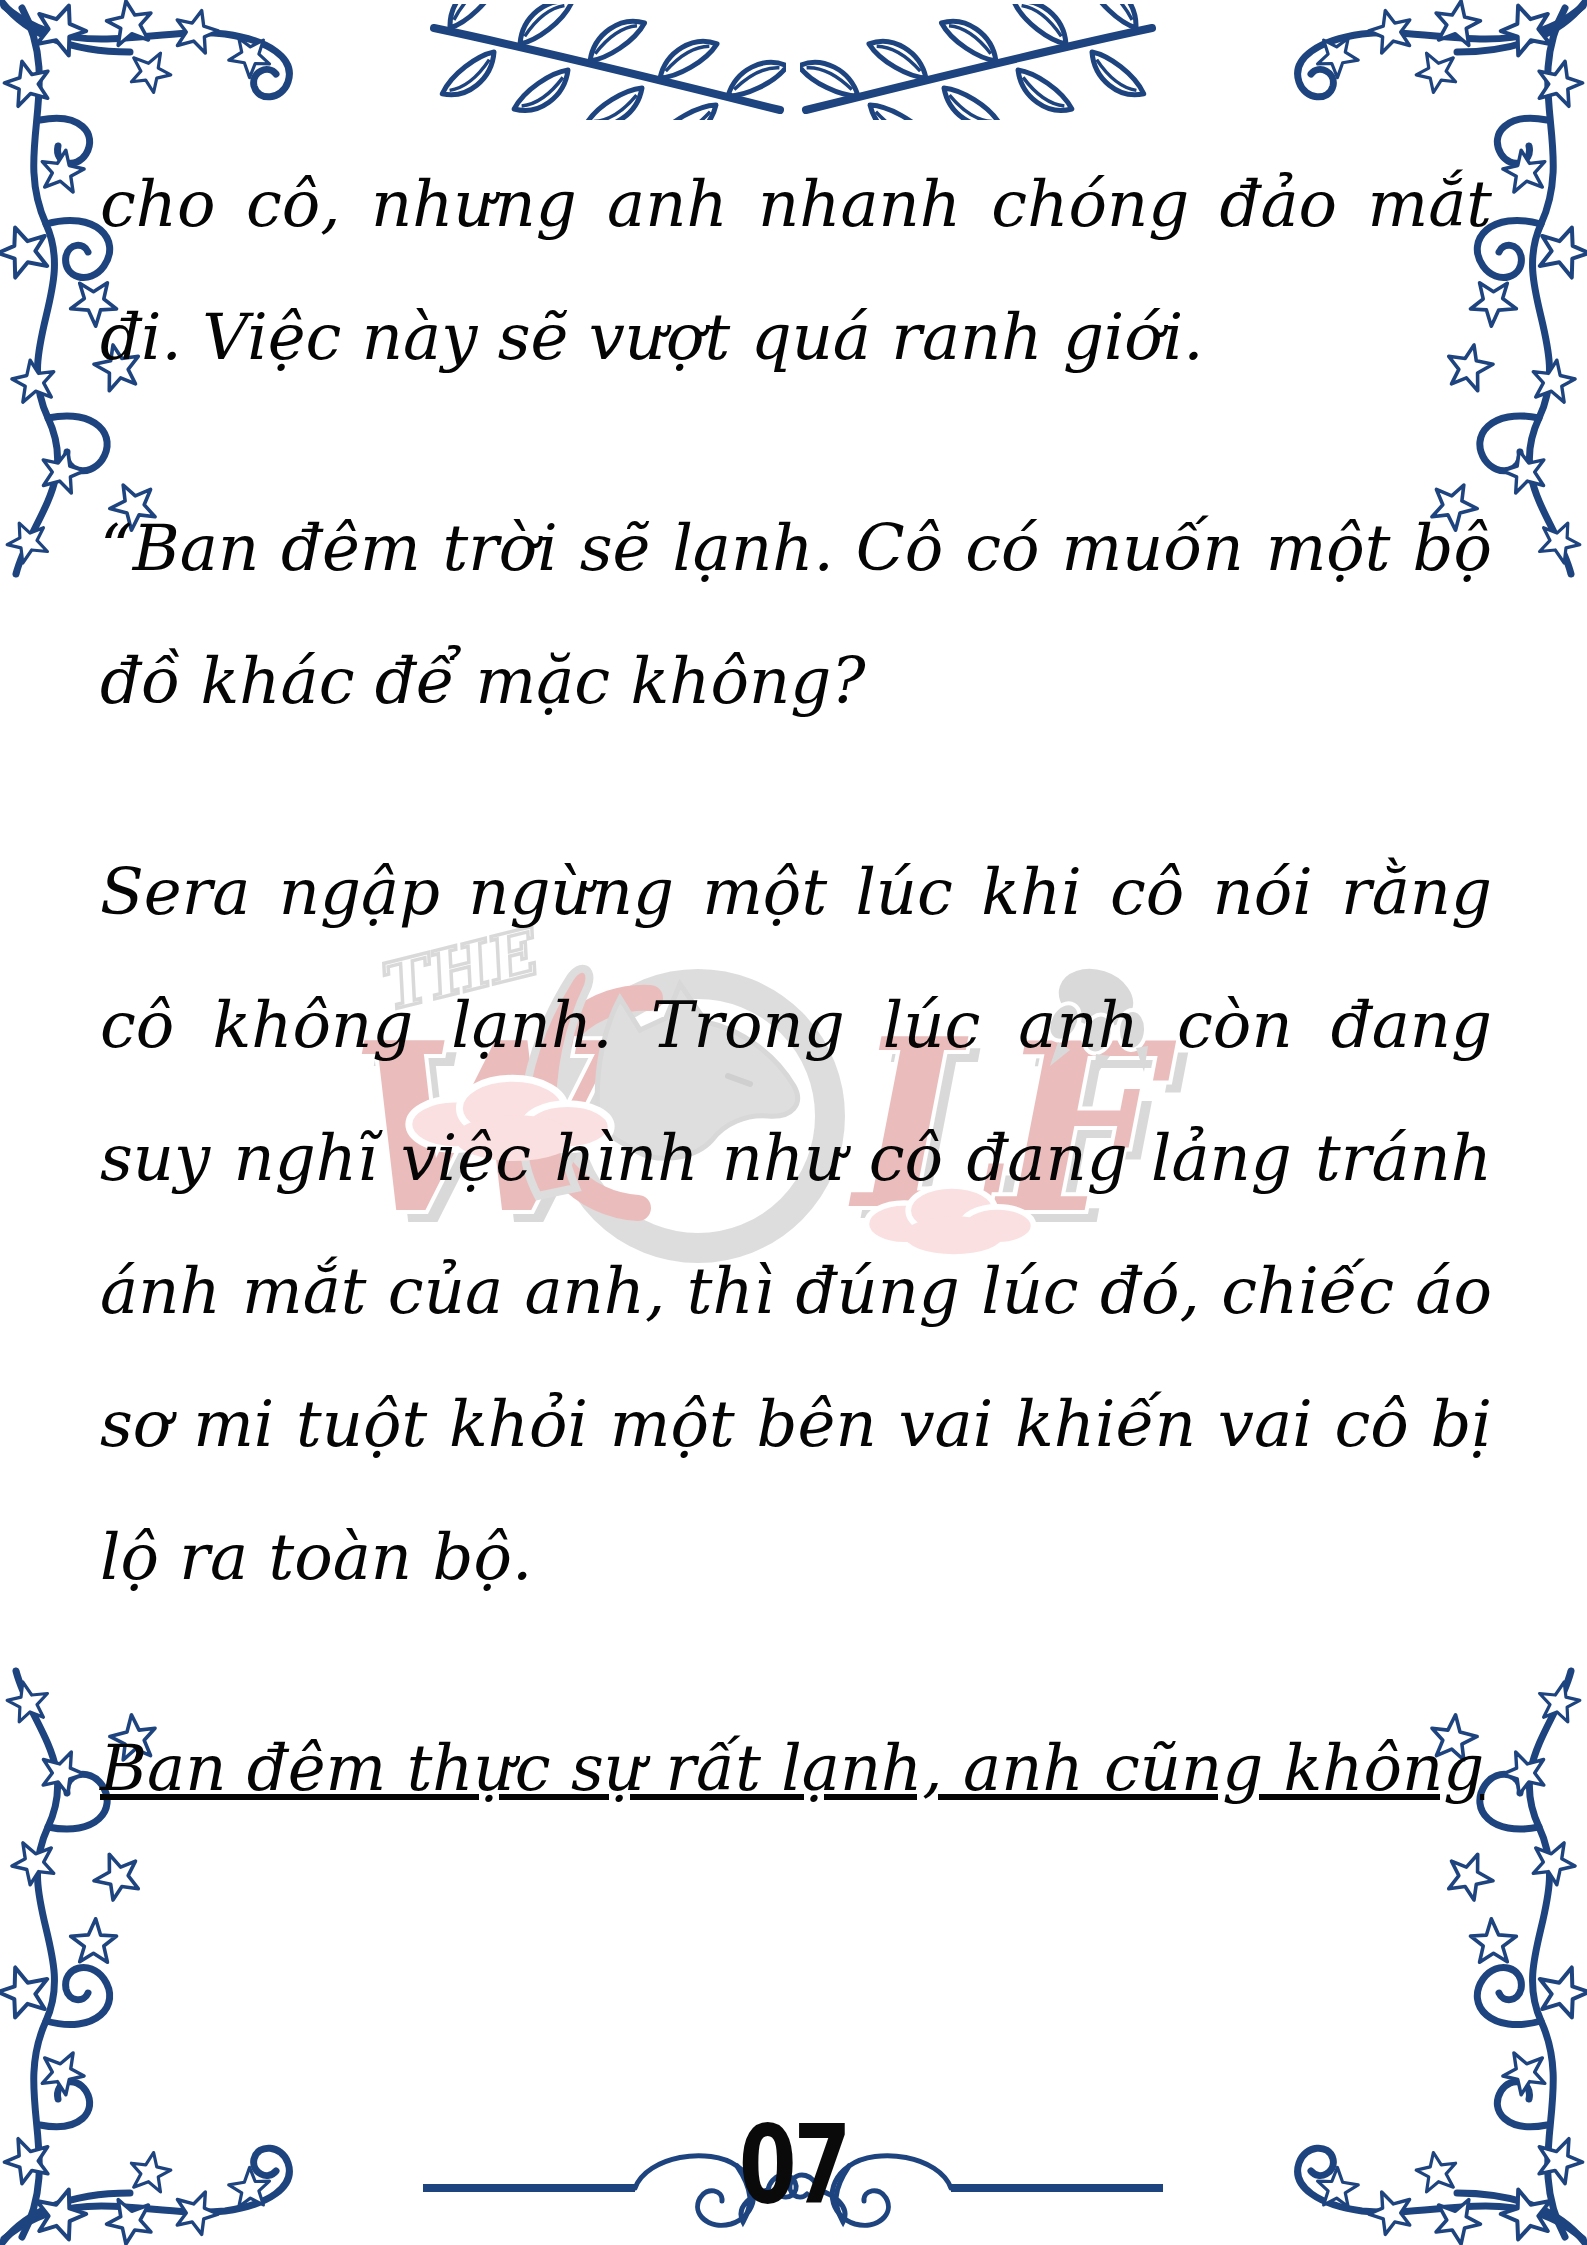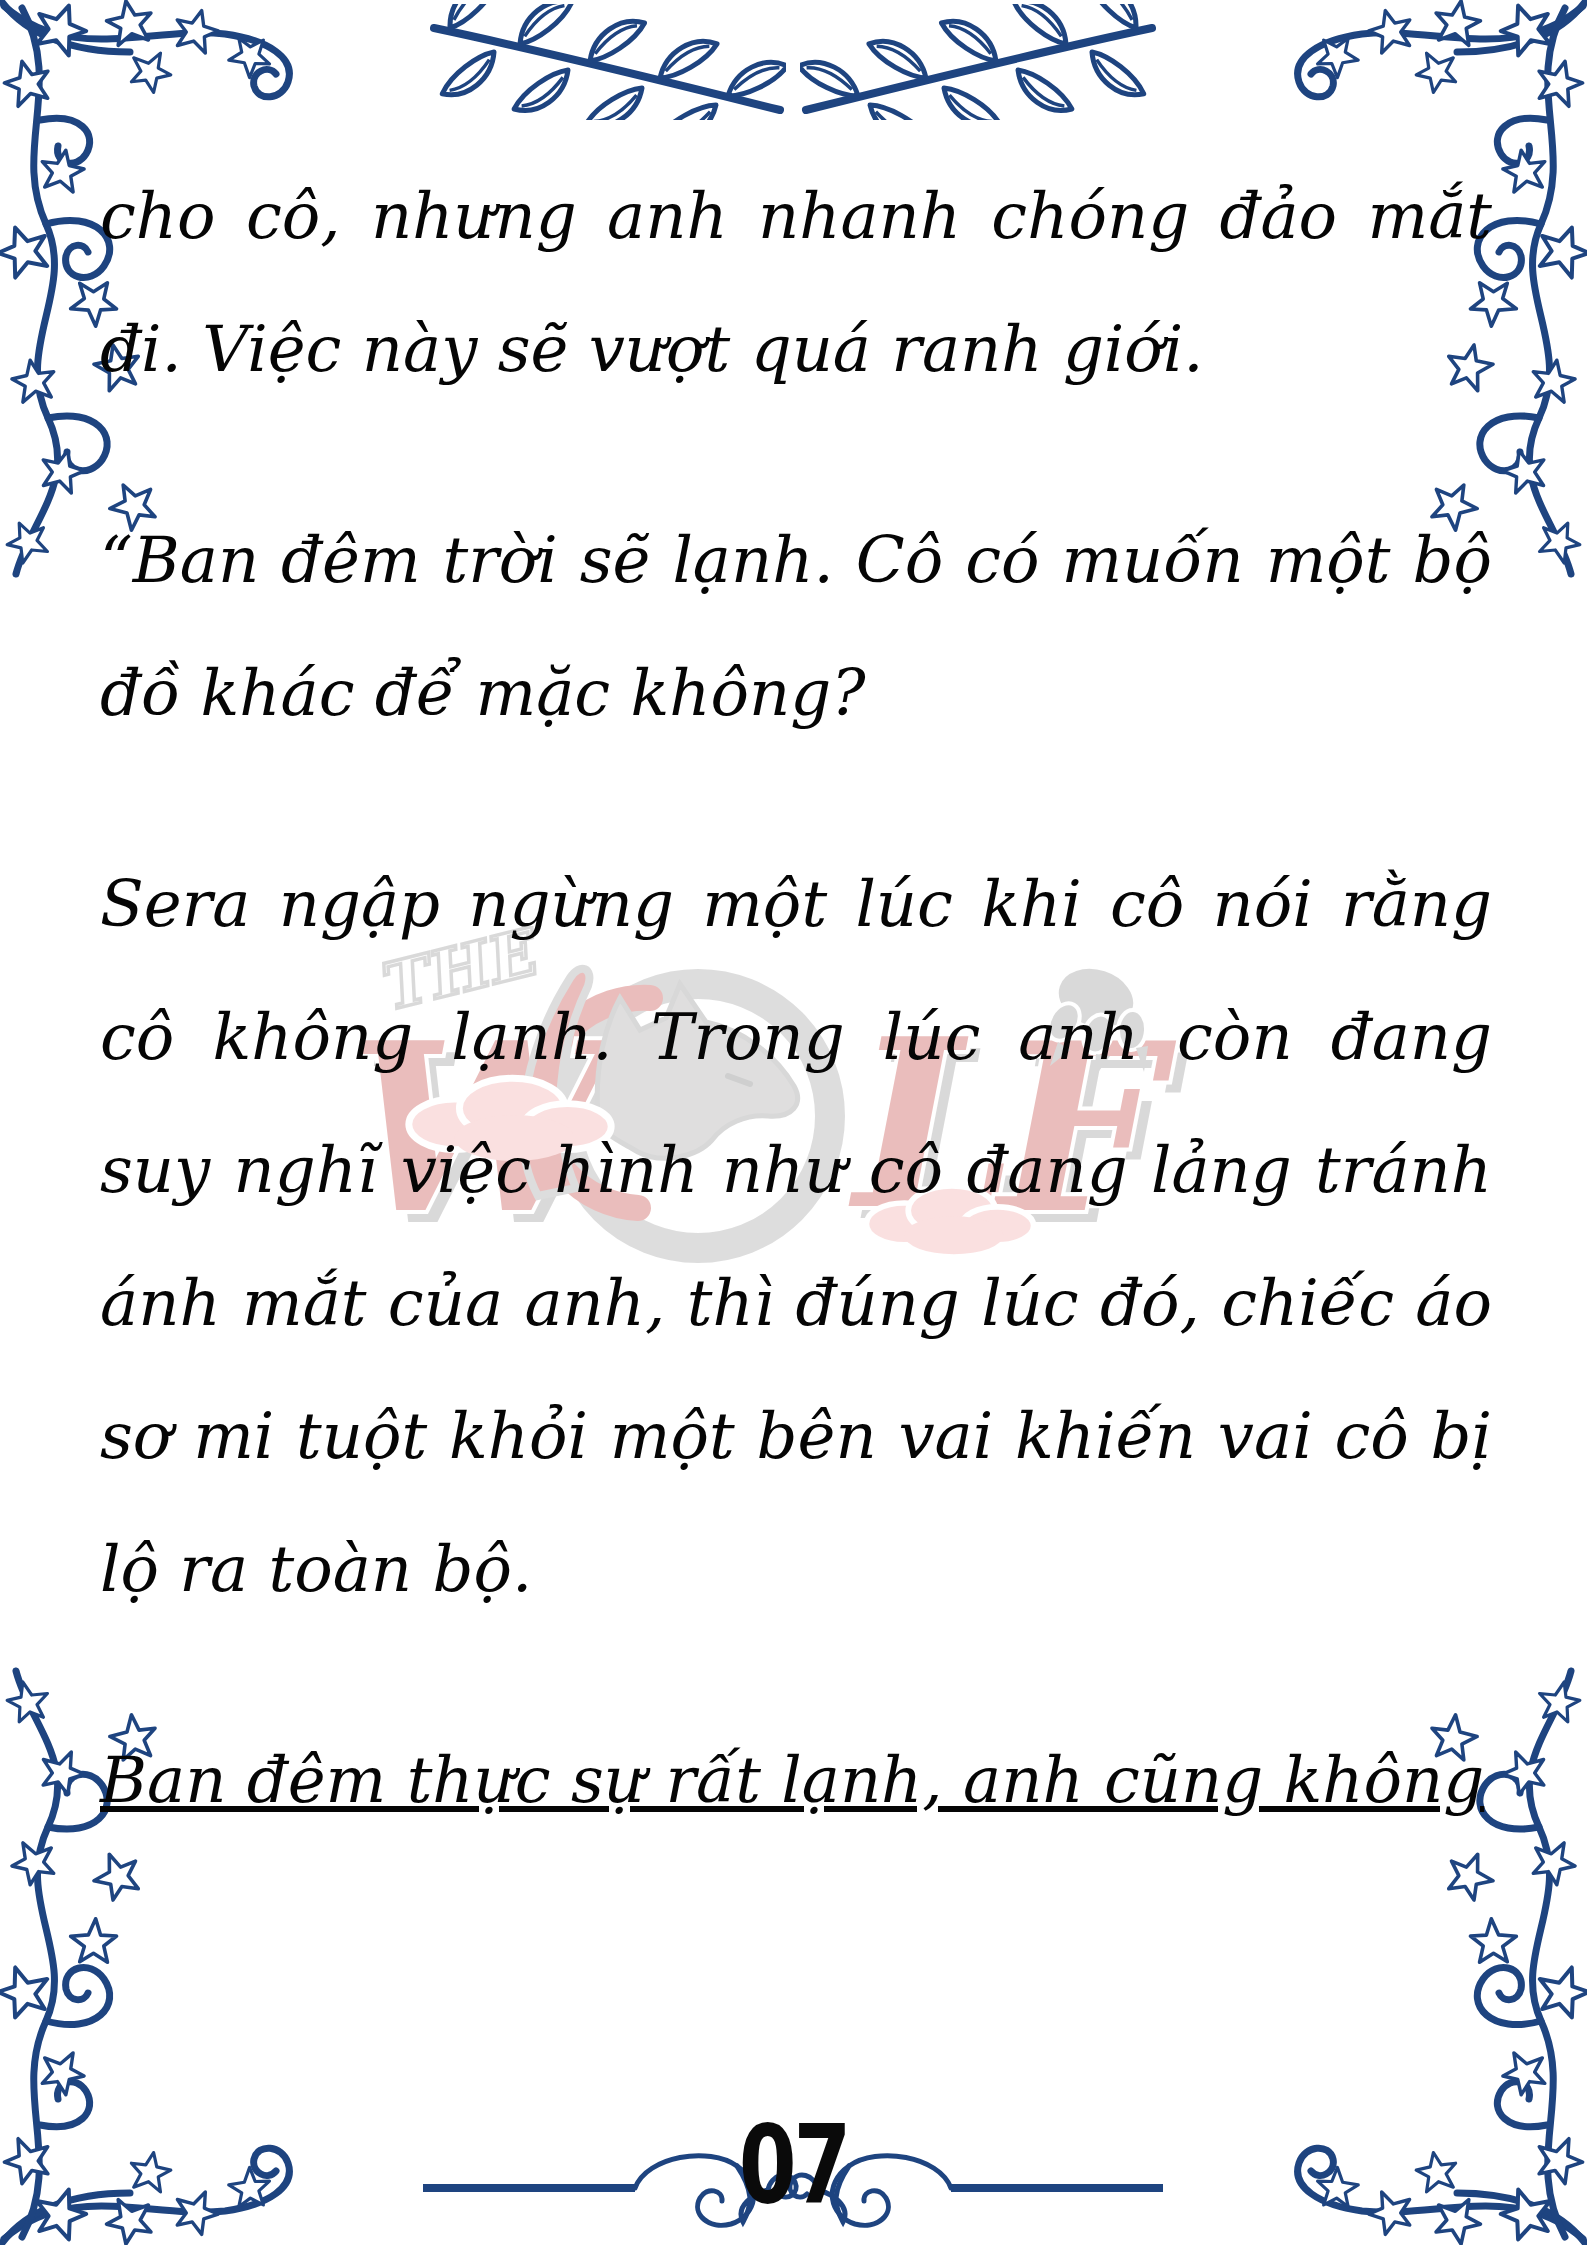--- a/index.html
+++ b/index.html
@@ -20,21 +20,21 @@
   .laurel{position:absolute;top:4px;width:358px;height:116px;}
   .laurel.left{left:428px;}
   .laurel.right{left:800px;transform:scaleX(-1);}
   
   .watermark{
     position:absolute;left:298px;top:926px;width:892px;height:356px;
     opacity:.33;z-index:1;pointer-events:none;
   }
   
   .text-block{
-    position:absolute;left:100px;top:150px;width:1392px;z-index:2;
+    position:absolute;left:100px;top:138px;width:1392px;z-index:2;
   }
   .text-block p{
     margin:0 0 78px 0;
     font-family:"DejaVu Serif", serif;
     font-style:italic;
     font-size:64px;
     line-height:133px;
     color:#050505;
     text-align:justify;
   }

